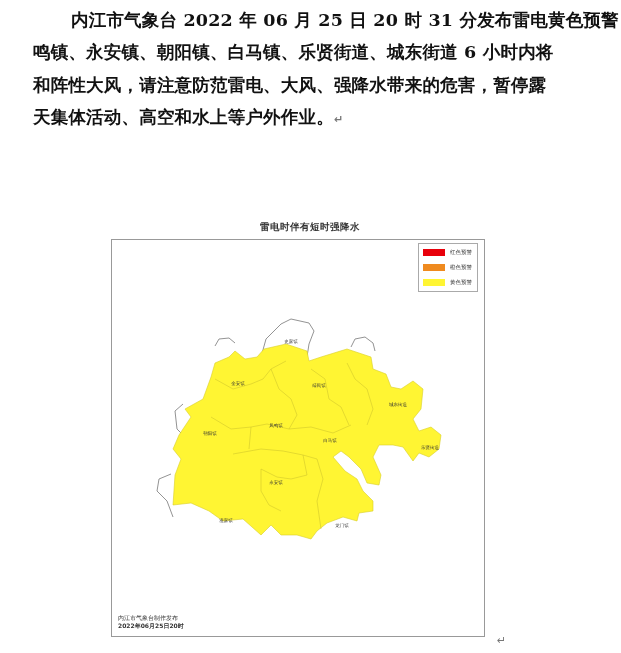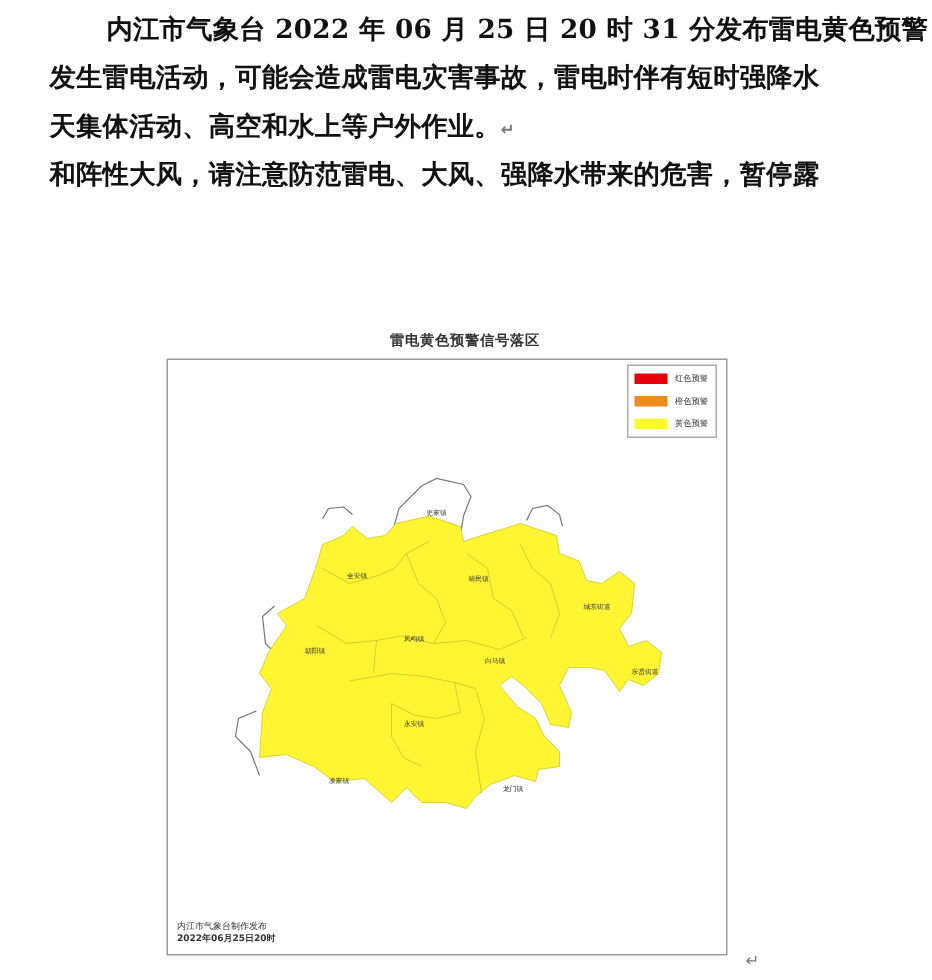--- a/index.html
+++ b/index.html
@@ -17,26 +17,26 @@
   .place{font-family:"DejaVu Sans",sans-serif;font-size:4.5px;fill:#333;}
   .footer{position:absolute;left:118px;top:614px;font-family:"DejaVu Sans",sans-serif;font-size:6px;line-height:8px;color:#333;}
   .footer .date{font-weight:bold;}
   .end-ret{position:absolute;left:497px;top:634px;}
 </style>
 </head>
 <body>
 
 <div class="para">
   <div class="line first">内江市气象台 2022 年 06 月 25 日 20 时 31 分发布雷电黄色预警</div>
-  <div class="line">发生雷电活动，可能会造成雷电灾害事故，雷电时伴有短时强降水</div>
+  <div class="line">鸣镇、永安镇、朝阳镇、白马镇、乐贤街道、城东街道 6 小时内将</div>
+  <div class="line">和阵性大风，请注意防范雷电、大风、强降水带来的危害，暂停露</div>
   <div class="line"><span>天集体活动、高空和水上等户外作业。</span><span class="ret">↵</span></div>
-  <div class="line">和阵性大风，请注意防范雷电、大风、强降水带来的危害，暂停露</div>
 </div>
 
-<div class="map-title">雷电黄色预警信号落区</div>
+<div class="map-title">雷电时伴有短时强降水</div>
 <div class="map-frame"></div>
 
 <svg class="map-svg" width="372" height="396" viewBox="0 0 372 396">
 
   <path d="M150 118 L155 100 L170 85 L180 80 L198 84 L203 92 L198 105 L196 118" fill="none" stroke="#777" stroke-width="0.8"></path>
   <path d="M240 108 L244 100 L254 98 L262 104 L264 112" fill="none" stroke="#777" stroke-width="0.8"></path>
   <path d="M104 107 L108 100 L118 99 L124 104" fill="none" stroke="#777" stroke-width="0.8"></path>
   <path d="M72 165 L64 172 L66 190 L74 198" fill="none" stroke="#777" stroke-width="0.8"></path>
   <path d="M60 235 L48 240 L46 252 L56 262 L62 278" fill="none" stroke="#777" stroke-width="0.8"></path>
 

